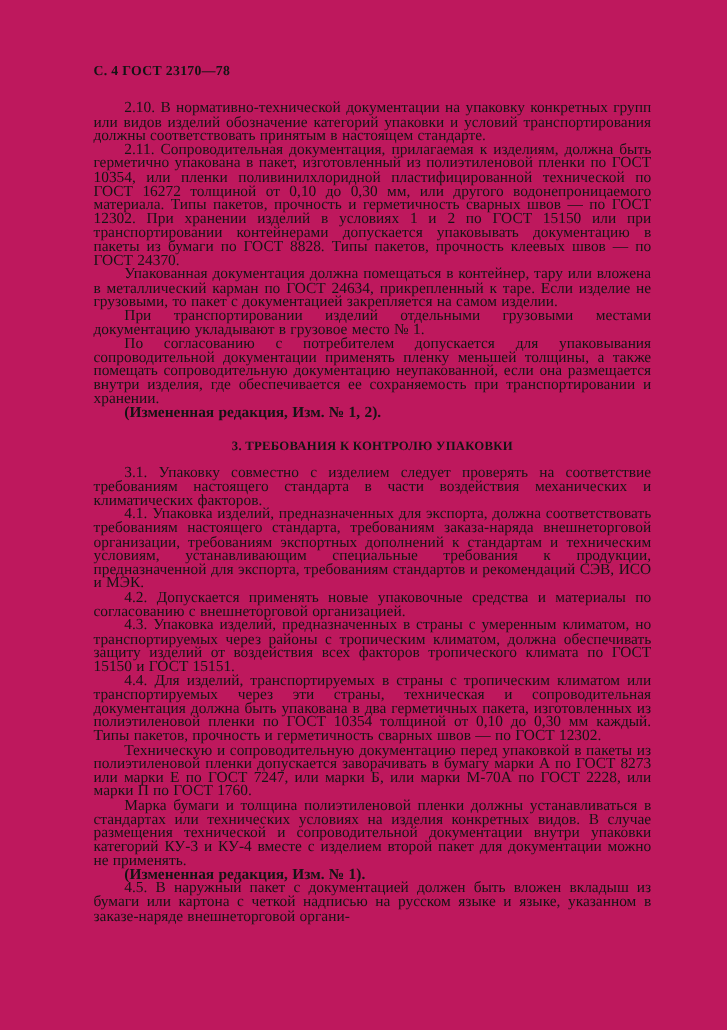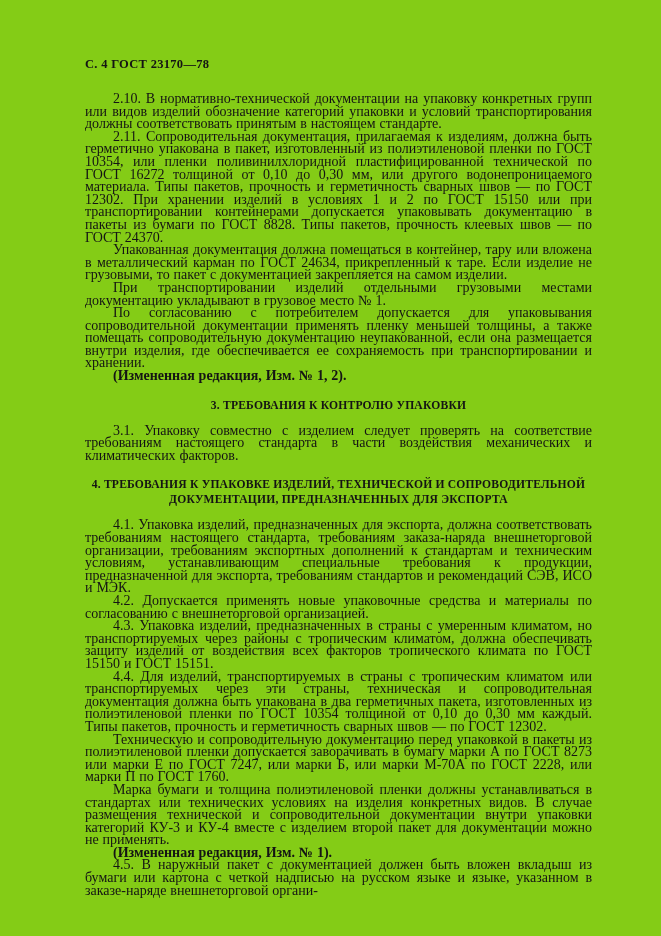--- a/index.html
+++ b/index.html
@@ -8,21 +8,21 @@
     width: 661px;
     height: 936px;
     position: relative;
     font-family: "Liberation Serif", serif;
     color: #141414;
     overflow: hidden;
   }
   .page {
     position: absolute;
     inset: 0;
-    background: #84cc16;
+    background: #be185d;
   }
   .content {
     position: absolute;
     left: 85px;
     top: 57px;
     width: 507px;
   }
   .page-header {
     font-weight: bold;
     font-size: 12.5px;
@@ -61,21 +61,20 @@
     <p class="body-par">2.11. Сопроводительная документация, прилагаемая к изделиям, должна быть герметично упакована в пакет, изготовленный из полиэтиленовой пленки по ГОСТ 10354, или пленки поливинилхлоридной пластифицированной технической по ГОСТ 16272 толщиной от 0,10 до 0,30 мм, или другого водонепроницаемого материала. Типы пакетов, прочность и герметичность сварных швов — по ГОСТ 12302. При хранении изделий в условиях 1 и 2 по ГОСТ 15150 или при транспортировании контейнерами допускается упаковывать документацию в пакеты из бумаги по ГОСТ 8828. Типы пакетов, прочность клеевых швов — по ГОСТ 24370.</p>
     <p class="body-par">Упакованная документация должна помещаться в контейнер, тару или вложена в металлический карман по ГОСТ 24634, прикрепленный к таре. Если изделие не грузовыми, то пакет с документацией закрепляется на самом изделии.</p>
     <p class="body-par">При транспортировании изделий отдельными грузовыми местами документацию укладывают в грузовое место  № 1.</p>
     <p class="body-par">По согласованию с потребителем допускается для упаковывания сопроводительной документации применять пленку меньшей толщины, а также помещать сопроводительную документацию неупакованной, если она размещается внутри изделия, где обеспечивается ее сохраняемость при транспортировании и хранении.</p>
     <p class="body-par bold-par">(Измененная редакция, Изм.  № 1, 2).</p>
 
     <div class="section-heading">3.  ТРЕБОВАНИЯ К КОНТРОЛЮ УПАКОВКИ</div>
 
     <p class="body-par">3.1. Упаковку совместно с изделием следует проверять на соответствие требованиям настоящего стандарта в части воздействия механических и климатических факторов.</p>
 
-    <div class="section-heading">4.  ТРЕБОВАНИЯ К УПАКОВКЕ ИЗДЕЛИЙ, ТЕХНИЧЕСКОЙ И СОПРОВОДИТЕЛЬНОЙ ДОКУМЕНТАЦИИ, ПРЕДНАЗНАЧЕННЫХ ДЛЯ ЭКСПОРТА</div>
 
     <p class="body-par">4.1. Упаковка изделий, предназначенных для экспорта, должна соответствовать требованиям настоящего стандарта, требованиям заказа-наряда внешнеторговой организации, требованиям экспортных дополнений к стандартам и техническим условиям, устанавливающим специальные требования к продукции, предназначенной для экспорта, требованиям стандартов и рекомендаций СЭВ, ИСО и МЭК.</p>
     <p class="body-par">4.2. Допускается применять новые упаковочные средства и материалы по согласованию с внешнеторговой организацией.</p>
     <p class="body-par">4.3. Упаковка изделий, предназначенных в страны с умеренным климатом, но транспортируемых через районы с тропическим климатом, должна обеспечивать защиту изделий от воздействия всех факторов тропического климата по ГОСТ 15150 и ГОСТ 15151.</p>
     <p class="body-par">4.4. Для изделий, транспортируемых в страны с тропическим климатом или транспортируемых через эти страны, техническая и сопроводительная документация должна быть упакована в два герметичных пакета, изготовленных из полиэтиленовой пленки по ГОСТ 10354 толщиной от 0,10 до 0,30 мм каждый. Типы пакетов, прочность и герметичность сварных швов — по ГОСТ 12302.</p>
     <p class="body-par">Техническую и сопроводительную документацию перед упаковкой в пакеты из полиэтиленовой пленки допускается заворачивать в бумагу марки А по ГОСТ 8273 или марки Е по ГОСТ 7247, или марки Б, или марки М-70А по ГОСТ 2228, или марки П по ГОСТ 1760.</p>
     <p class="body-par">Марка бумаги и толщина полиэтиленовой пленки должны устанавливаться в стандартах или технических условиях на изделия конкретных видов. В случае размещения технической и сопроводительной документации внутри упаковки категорий КУ-3 и КУ-4 вместе с изделием второй пакет для документации можно не применять.</p>
     <p class="body-par bold-par">(Измененная редакция, Изм. № 1).</p>
     <p class="body-par">4.5. В наружный пакет с документацией должен быть вложен вкладыш из бумаги или картона с четкой надписью на русском языке и языке, указанном в заказе-наряде внешнеторговой органи-</p>
 

